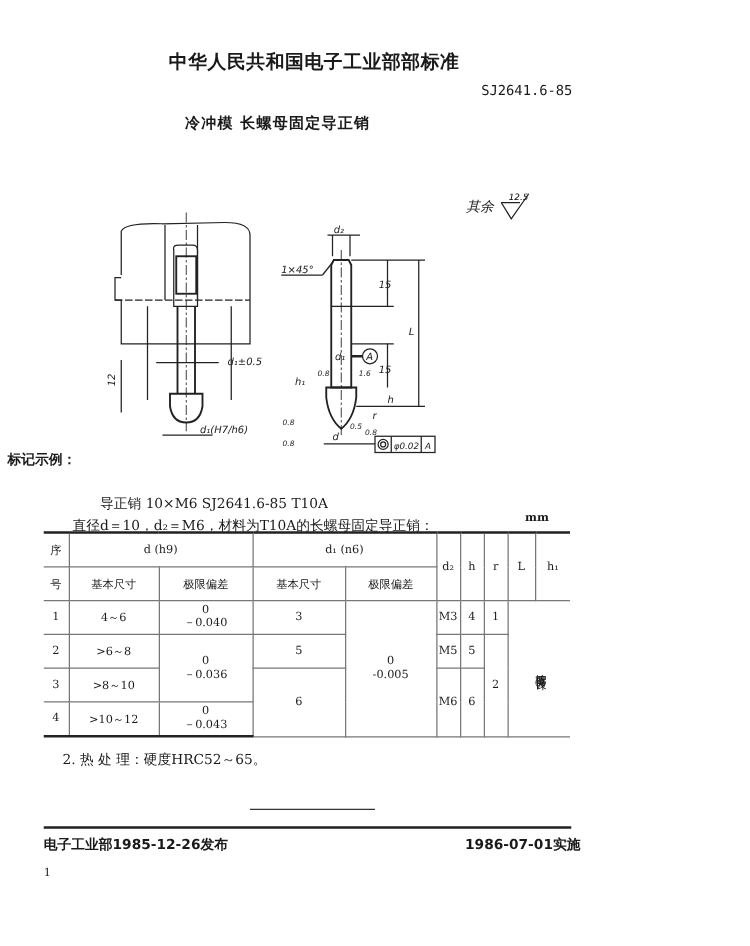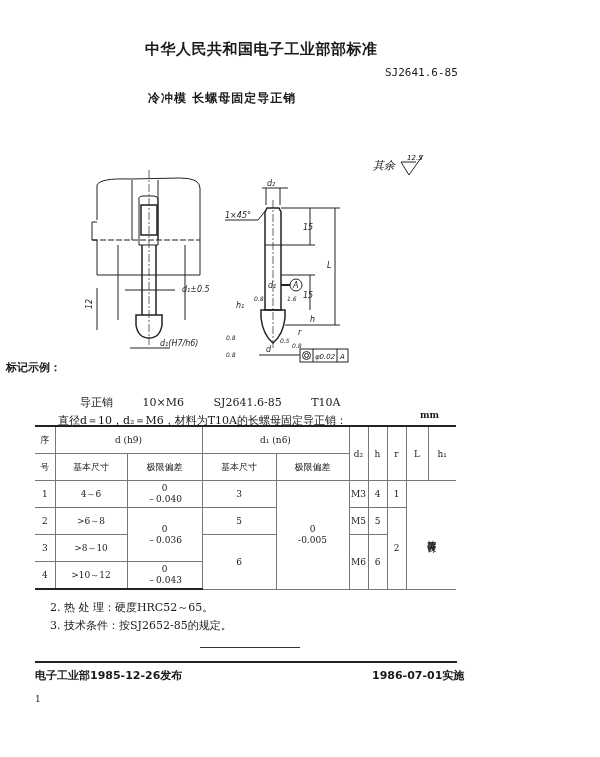--- a/index.html
+++ b/index.html
@@ -1,27 +1,27 @@
 <!DOCTYPE html>
 <html><head>
 <meta charset="utf-8">
 <style>
   html, body { margin:0; padding:0; background:#fff; }
   body { width:600px; height:757px; position:relative; overflow:hidden; color:#1a1a1a;
          font-family:"DejaVu Serif", serif; }
   .abs { position:absolute; }
-  .hdr-org { left:145px; top:40px; font-family:Liberation Mono, monospace; font-weight:bold; font-size:15px; letter-spacing:0.5px; }
+  .hdr-org { left:135px; top:40px; font-family:Liberation Mono, monospace; font-weight:bold; font-size:15px; letter-spacing:0.5px; }
   .std-code { left:385px; top:66px; font-family:"DejaVu Sans Mono", monospace; font-size:11px; }
   .title { left:148px; top:90px; font-family:"DejaVu Sans", sans-serif; font-weight:bold; font-size:12px; letter-spacing:1px; }
   .roughness { left:373px; top:153px; font-size:11px; font-style:italic; }
   .drawing { left:80px; top:160px; }
   .sec-title { left:6px; top:360px; font-family:"DejaVu Sans", sans-serif; font-weight:bold; font-size:11px; }
   .example-line { left:58px; top:377px; font-size:11px;margin-top:36px; }
   .example-code { left:80px; top:395px; font-size:11px; word-spacing:0; }
-  .example-code span { margin-right:26px; }
+  .example-code span { }
   .unit { left:420px; top:410px; font-size:9px; font-weight:bold; }
   table.spec { position:absolute; left:35px; top:425px; width:421px; border-collapse:collapse; font-size:9px; }
   table.spec td { border:1px solid #777; text-align:center; vertical-align:middle; padding:0; height:26px; }
   table.spec tr.top td { border-top:2px solid #222; }
   table.spec tr.last td { border-bottom:2px solid #222; }
   table.spec td.noL { border-left:none; }
   table.spec td.noR { border-right:none; }
   .tol { line-height:11px; }
   .vert { writing-mode:vertical-rl; letter-spacing:1px; }
   .notes { left:50px; top:599px; font-size:11px; line-height:18px; }
@@ -203,19 +203,18 @@
     <td class="tol">
           <div>0</div>
           <div>－0.043</div>
         </td>
   </tr>
 </tbody>
   </table>
 
 <div class="abs notes">
   <div>2. 热 处 理：硬度HRC52～65。</div>
-  <div>3. 技术条件：按SJ2652-85的规定。</div>
 </div>
 <div class="abs short-rule"></div>
 <div class="abs foot-rule"></div>
 <div class="abs foot-left">电子工业部1985-12-26发布</div>
 <div class="abs foot-right">1986-07-01实施</div>
 <div class="abs page-num">1</div>
 
 </body></html>

